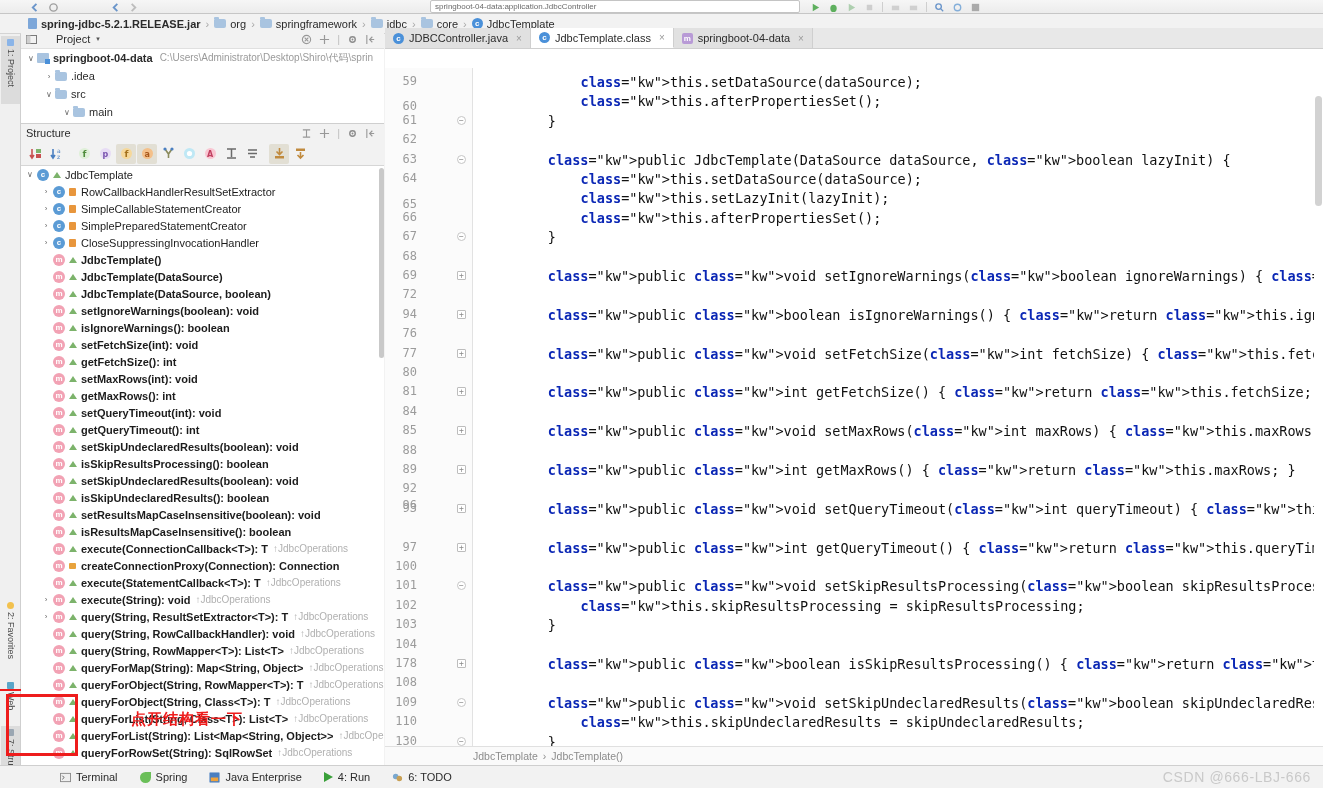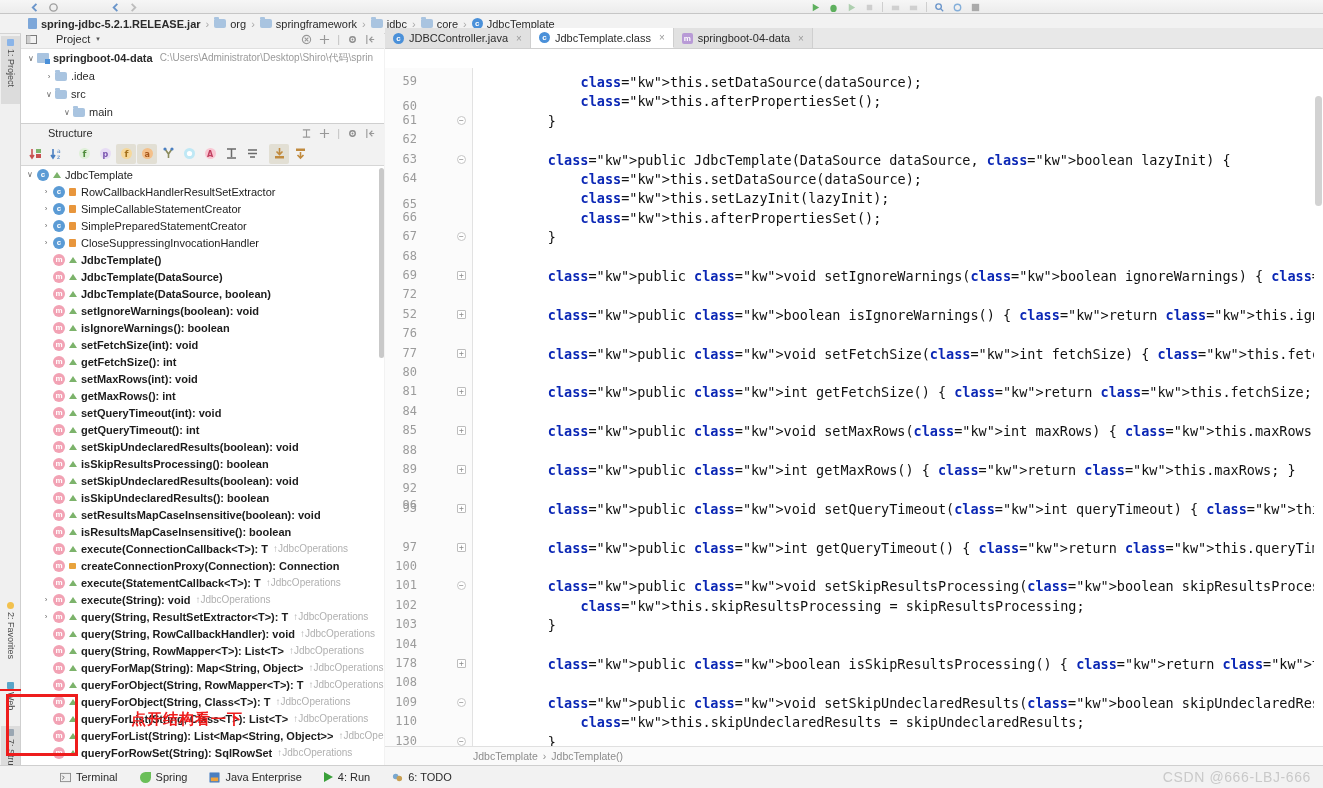--- a/index.html
+++ b/index.html
@@ -88,21 +88,21 @@
   .ptpath{ font-size:10px; color:#9a9a9a; margin-left:7px; overflow:hidden; text-overflow:clip; }
   .mod-ic{ width:12px; height:10px; background:#a9c4e0; border-radius:1px; position:relative; flex:none;}
   .mod-ic:after{ content:''; position:absolute; right:-1px; bottom:-1px; width:5px; height:5px; background:#4a90d9; }
 
   
   .struct-head{
     position:absolute; left:21px; top:123px; width:363px; height:19px;
     background:#f2f2f2; display:flex; align-items:center; padding:0 5px;
     border-top:1px solid #cfcfcf;
   }
-  .struct-title{ font-size:11px;margin-left:22px; }
+  .struct-title{ font-size:11px; }
   .struct-toolbar{
     position:absolute; left:21px; top:142px; width:363px; height:24px;
     background:#f2f2f2; display:flex; align-items:center; gap:1px; padding-left:5px;
     border-bottom:1px solid #d6d6d6;
   }
   .stbtn{
     width:20px; height:20px; display:flex; align-items:center; justify-content:center;
     border-radius:2px;
   }
   .stbtn.on{ background:#e2dfd4; }
@@ -257,20 +257,21 @@
         </svg>
     </div>
     <div class="tt-group" style="left:110px;">
       <svg class="tt-ico" viewBox="0 0 12 12">
           <path d="M8 2 L4 6 L8 10" stroke="#4a7fc1" stroke-width="2" fill="none"></path>
         </svg>
       <svg class="tt-ico" viewBox="0 0 12 12">
           <path d="M4 2 L8 6 L4 10" stroke="#b0b0b0" stroke-width="2" fill="none"></path>
         </svg>
     </div>
+    <div class="tt-field">springboot-04-data:application.JdbcController</div>
     <div class="tt-group" style="left:810px;">
       <svg class="tt-ico" viewBox="0 0 12 12">
           <path d="M3 2 L10 6 L3 10 Z" fill="#3aa03a"></path>
         </svg>
       <svg class="tt-ico" viewBox="0 0 12 12">
           <ellipse cx="6" cy="7" rx="3.5" ry="4" fill="#3aa03a"></ellipse>
         </svg>
       <svg class="tt-ico" viewBox="0 0 12 12">
           <path d="M3 2 L10 6 L3 10 Z" fill="#9ec7a0"></path>
         </svg>
@@ -766,21 +767,21 @@
           <div class="fold round" style="top: 86.6px;">−</div>
           <div class="ln" style="top: 103px;">64</div>
           <div class="ln" style="top: 129px;">65</div>
           <div class="ln" style="top: 141.8px;">66</div>
           <div class="ln" style="top: 161.2px;">67</div>
           <div class="fold round" style="top: 164.2px;">−</div>
           <div class="ln" style="top: 180.6px;">68</div>
           <div class="ln" style="top: 200px;">69</div>
           <div class="fold" style="top: 203px;">+</div>
           <div class="ln" style="top: 219.4px;">72</div>
-          <div class="ln" style="top: 238.8px;">52</div>
+          <div class="ln" style="top: 238.8px;">94</div>
           <div class="fold" style="top: 241.8px;">+</div>
           <div class="ln" style="top: 258.2px;">76</div>
           <div class="ln" style="top: 277.6px;">77</div>
           <div class="fold" style="top: 280.6px;">+</div>
           <div class="ln" style="top: 297px;">80</div>
           <div class="ln" style="top: 316.4px;">81</div>
           <div class="fold" style="top: 319.4px;">+</div>
           <div class="ln" style="top: 335.8px;">84</div>
           <div class="ln" style="top: 355.2px;">85</div>
           <div class="fold" style="top: 358.2px;">+</div>

